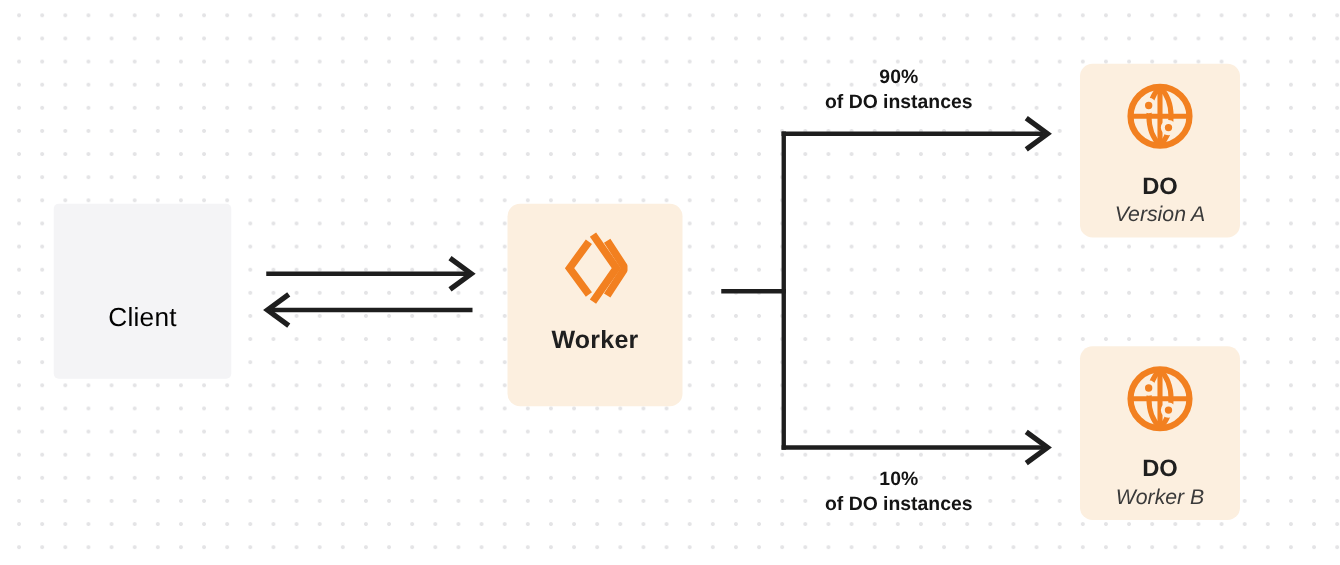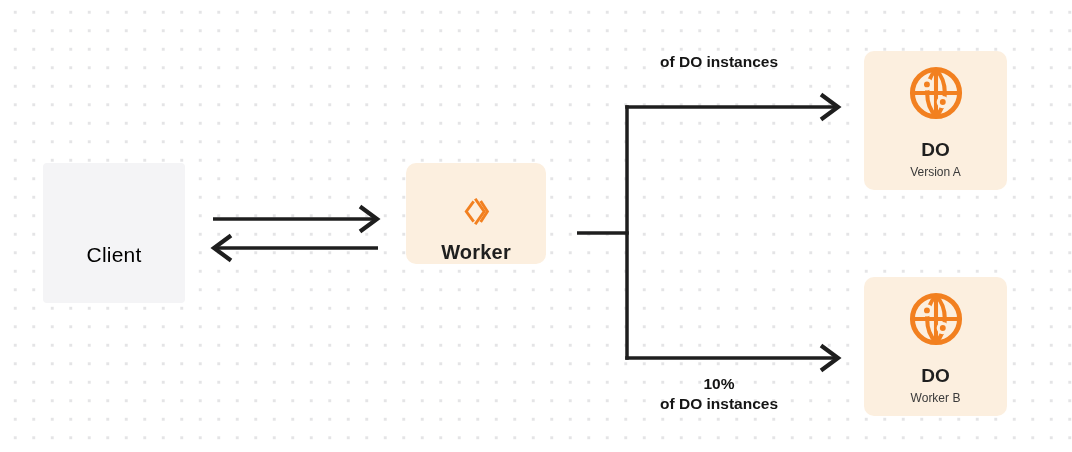--- a/index.html
+++ b/index.html
@@ -39,54 +39,55 @@
   }
   .node-client .node-label {
     font-size: 21px;
     font-weight: 400;
     color: #000000;
     letter-spacing: 0.2px;
     margin-top: 44px;
   }
   .node-worker {
     left: 406px; top: 163px;
-    width: 140px; height: 101px;
+    width: 140px; height: 162px;
     background: #fcefdf;
     border-radius: 10px;
-    padding-top: 33px;
+    padding-top: 19px;
   }
   .node-worker .node-label {
     font-size: 20px;
     font-weight: 700;
     color: #1f1f1f;
     margin-top: 14px;
     letter-spacing: 0.2px;
   }
   .node-do {
     left: 864px;
-    width: 143px; height: 139px;
+    width: 128px; height: 139px;
     background: #fcefdf;
     border-radius: 10px;
     padding-top: 13px;
   }
   .node-do-a { top: 51px; }
   .node-do-b { top: 277px; }
   .do-title {
     font-size: 19px;
     font-weight: 700;
     color: #1f1f1f;
     line-height: 20px;
     margin-top: 18px;
   }
   .do-subtitle {
-    font-size: 12px;
+    font-size: 17px;
     font-weight: 400;
     color: #3a3a3a;
     line-height: 20px;
     margin-top: 2px;
+    font-style: italic;
   }
   .edge-label {
     position: absolute;
     left: 619px;
     width: 200px;
     text-align: center;
     font-size: 15.5px;
     font-weight: 700;
     color: #141414;
     line-height: 20px;
@@ -131,20 +132,21 @@
       <g stroke="#f28020" stroke-width="7.5" fill="none" stroke-linecap="butt" stroke-linejoin="miter">
         <path d="M26,14 L7,40 L26,66"></path>
         <path d="M30,7 L53,40 L30,73"></path>
         <path d="M44,13 L61.5,40 L44,67"></path>
       </g>
     </svg>
     <span class="node-label">Worker</span>
   </div>
 
   <div class="edge-label edge-label-top">
+    <div>90%</div>
     <div>of DO instances</div>
   </div>
 
   <div class="edge-label edge-label-bottom">
     <div>10%</div>
     <div>of DO instances</div>
   </div>
 
   <div class="node node-do node-do-a">
     <svg class="icon-globe" viewBox="0 0 64 64" xmlns="http://www.w3.org/2000/svg">

